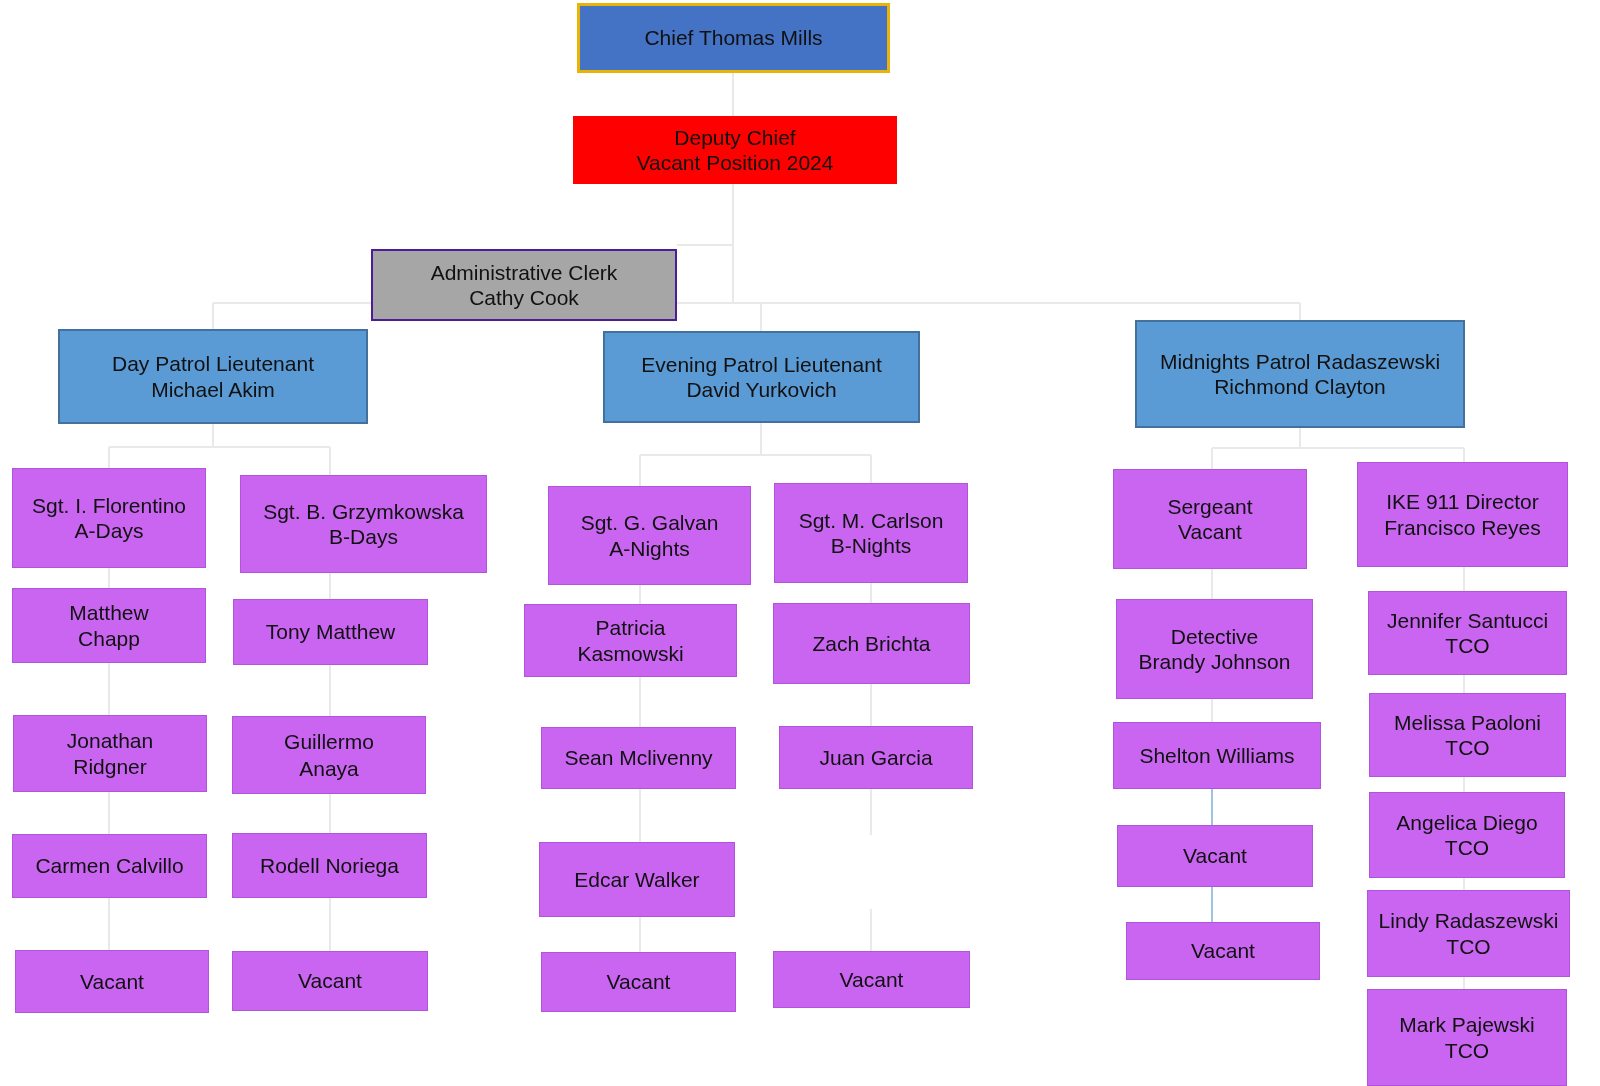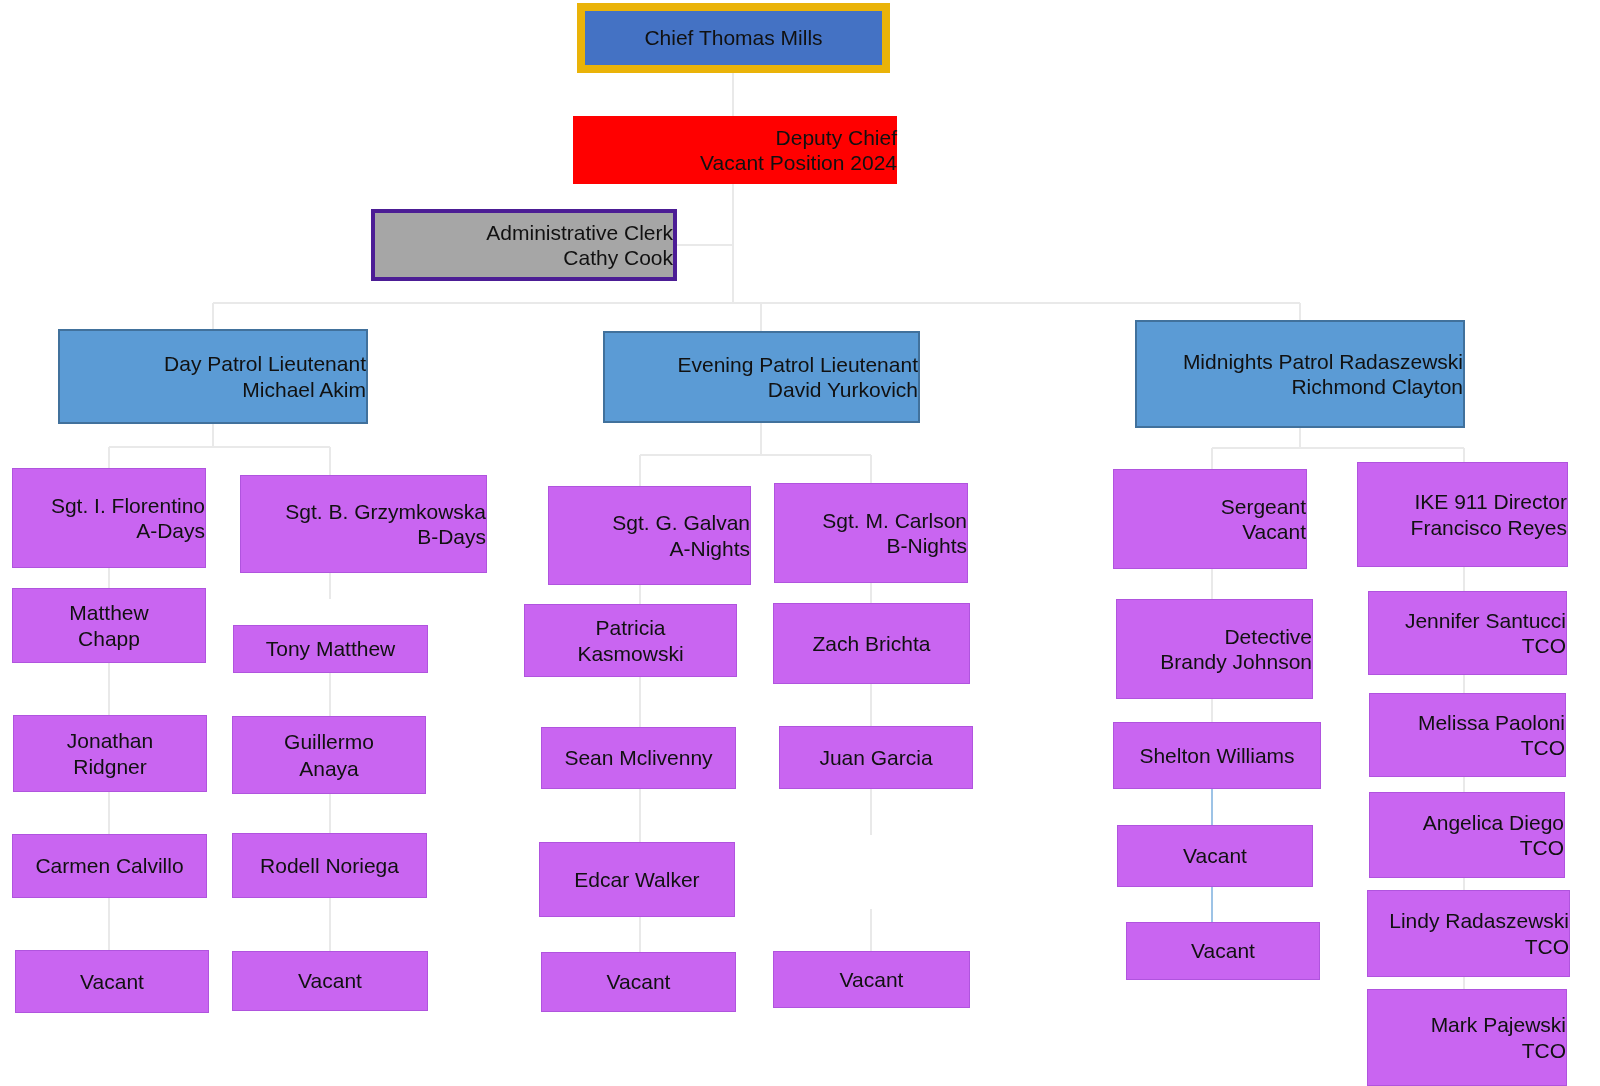--- a/index.html
+++ b/index.html
@@ -6,25 +6,25 @@
   #stage{
     position:relative;width:1600px;height:1086px;background:#ffffff;overflow:hidden;
     font-family:"Liberation Sans","DejaVu Sans",sans-serif;color:#111;
   }
   #wires{position:absolute;left:0;top:0;width:1600px;height:1086px;}
   .node{
     position:absolute;display:flex;flex-direction:column;justify-content:center;align-items:center;
     text-align:center;font-size:21px;line-height:1.2;z-index:2;box-sizing:border-box;
   }
   .node .ln{display:block;white-space:nowrap;}
-  .spread{align-items:flex-end;}
+  .spread{}
   .tight{gap:1px;}
-  .chief{background:var(--chief-blue,#4472C4);border:8px solid #eab308;}
+  .chief{background:var(--chief-blue,#4472C4);border:3px solid #eab308;}
   .red{background:var(--vacant-red,#FF0000);}
-  .gray{background:var(--clerk-gray,#A6A6A6);border:4px solid #4c1d95;}
+  .gray{background:var(--clerk-gray,#A6A6A6);border:2px solid #4c1d95;margin-top:40px;}
   .ltblue{background:var(--lieutenant-blue,#5B9BD5);border:2px solid #41719C;}
   .purple{background:var(--officer-purple,#C965F1);border:1px solid #B054DE;}
 </style>
 </head>
 <body>
 
 <div id="stage">
 
   <svg id="wires" viewBox="0 0 1600 1086">
     <g stroke="#E9E9E9" stroke-width="2" fill="none">
@@ -126,21 +126,21 @@
     <span class="ln">Carmen Calvillo</span>
   </div>
   <div class="node purple" style="left:15px;top:950px;width:194px;height:63px">
     <span class="ln">Vacant</span>
   </div>
 
   <div class="node purple spread" style="left:240px;top:475px;width:247px;height:98px">
     <span class="ln">Sgt. B. Grzymkowska</span>
     <span class="ln">B-Days</span>
   </div>
-  <div class="node purple" style="left:233px;top:625px;width:195px;height:48px">
+  <div class="node purple" style="left:233px;top:599px;width:195px;height:66px">
     <span class="ln">Tony Matthew</span>
   </div>
   <div class="node purple tight" style="left:232px;top:716px;width:194px;height:78px">
     <span class="ln">Guillermo</span>
     <span class="ln">Anaya</span>
   </div>
   <div class="node purple" style="left:232px;top:833px;width:195px;height:65px">
     <span class="ln">Rodell Noriega</span>
   </div>
   <div class="node purple" style="left:232px;top:951px;width:196px;height:60px">

